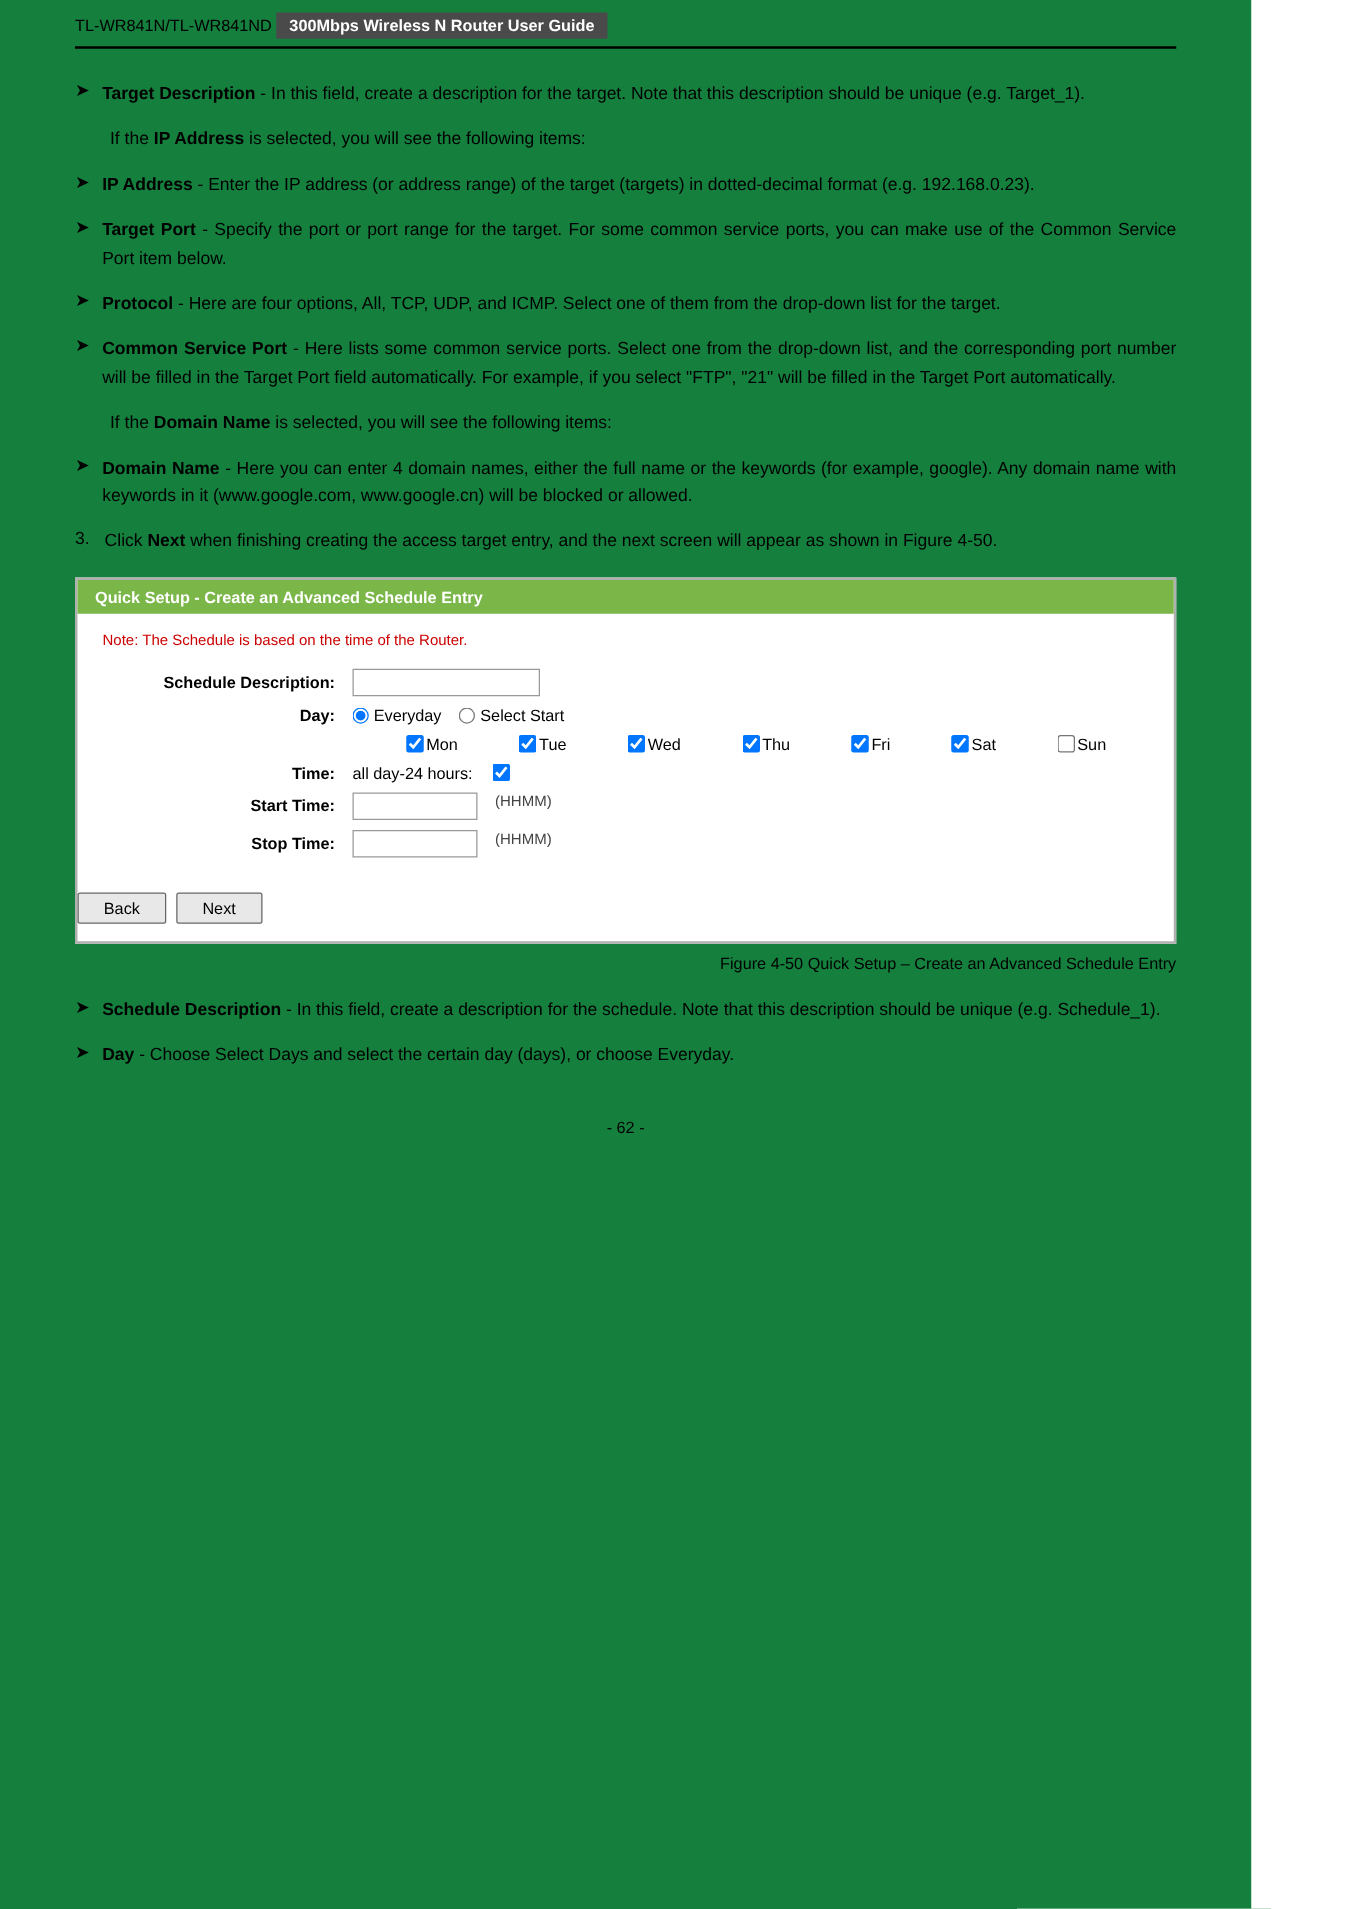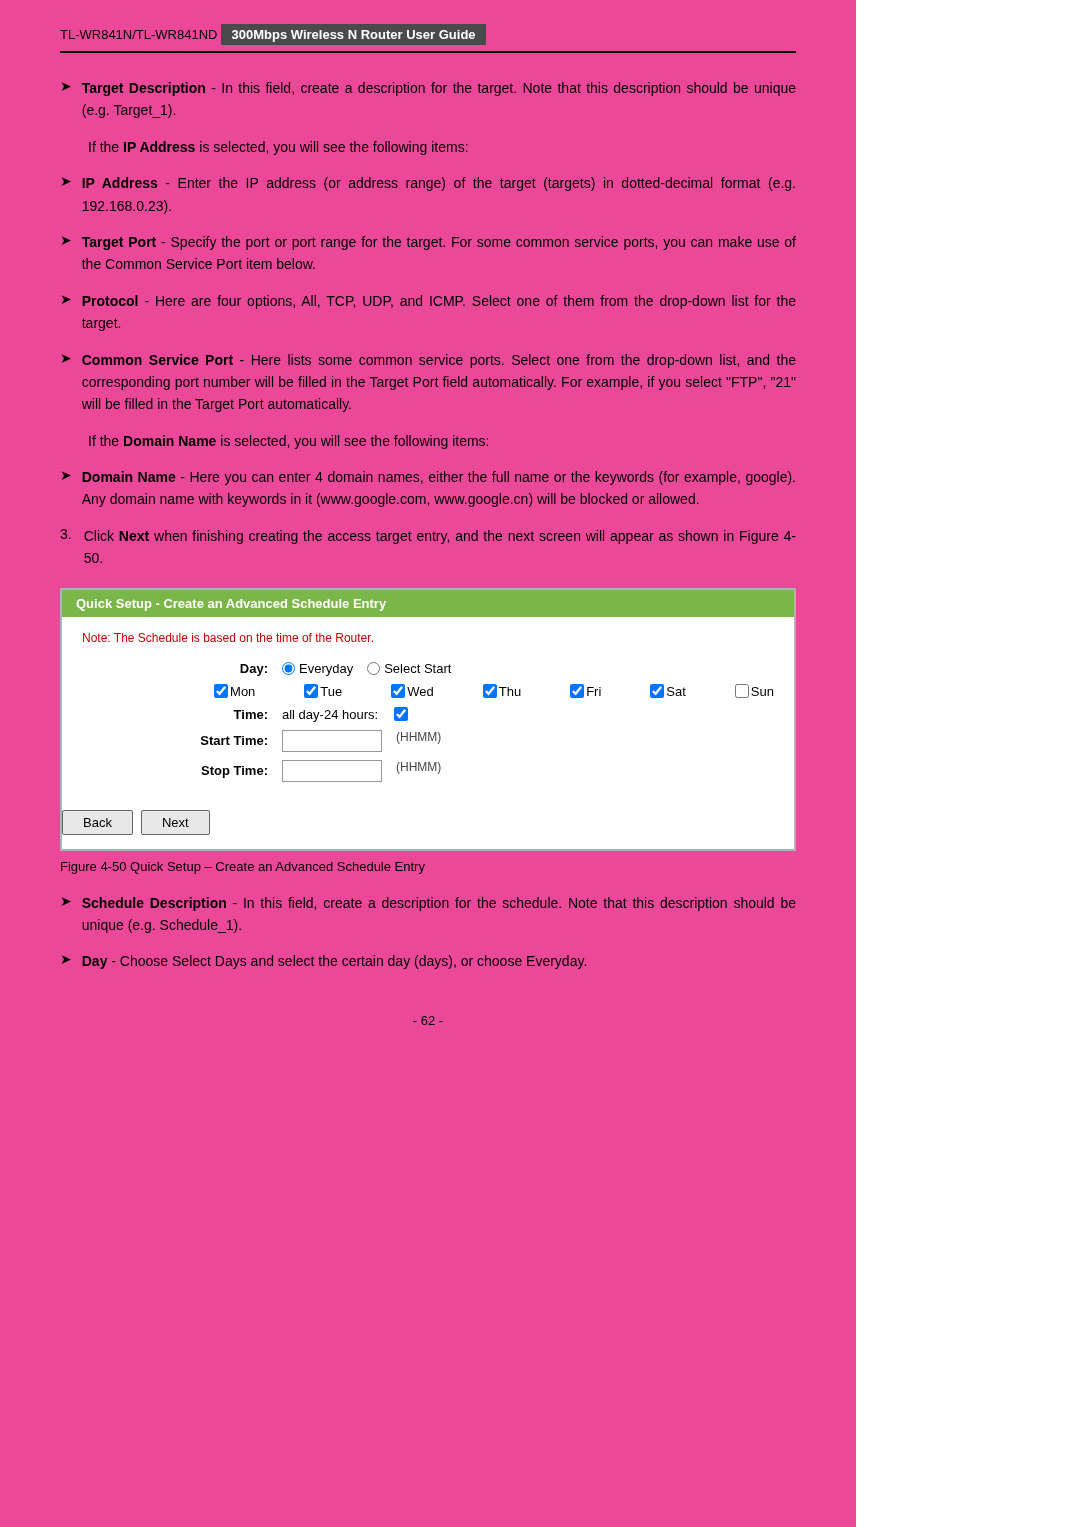--- a/index.html
+++ b/index.html
@@ -6,24 +6,24 @@
     body {
       font-family: Arial, sans-serif;
       font-size: 14px;
       color: #000;
       background: #fff;
       width: 1080px;
       min-height: 1527px;
       padding: 0;
     }
     .page-container {
-      width: 856px;
+      width: 1001px;
       min-height: 1527px;
-      padding: 24px 60px 40px 60px;
-      background: #ec4899;
+      padding: 10px 60px 40px 60px;
+      background: #15803d;
     }
     .header-bar {
       display: flex;
       align-items: center;
       border-bottom: 2px solid #000;
       margin-bottom: 24px;
       padding-bottom: 6px;
     }
     .header-left {
       font-size: 13px;
@@ -176,21 +176,21 @@
     }
     .btn {
       border: 1px solid #666;
       background: #e8e8e8;
       font-size: 13px;
       padding: 4px 20px;
       cursor: pointer;
       border-radius: 2px;
     }
     .figure-caption {
-      text-align: left;
+      text-align: right;
       font-size: 13px;
       margin-top: 8px;
       margin-bottom: 18px;
       color: #000;
     }
     .page-number {
       text-align: center;
       margin-top: 40px;
       font-size: 13px;
       color: #000;
@@ -271,20 +271,26 @@
       Click <span class="bold">Next</span> when finishing creating the access target entry, and the next screen will appear as shown in Figure 4-50.
     </span>
   </div>
 
   <div class="schedule-box">
     <div class="schedule-box-header">Quick Setup - Create an Advanced Schedule Entry</div>
     <div class="schedule-box-body">
 
       <div class="schedule-note">Note: The Schedule is based on the time of the Router.</div>
 
+      <div class="form-row">
+        <div class="form-label">Schedule Description:</div>
+        <div class="form-control">
+          <input type="text" class="text-input" value="" style="">
+        </div>
+      </div>
 
       <div class="form-row">
         <div class="form-label">Day:</div>
         <div class="form-control radio-group">
           <label class="radio-label">
             <input type="radio" name="day_type" checked="" style="">
             <span>Everyday</span>
           </label>
           <label class="radio-label">
             <input type="radio" name="day_type" style="">

